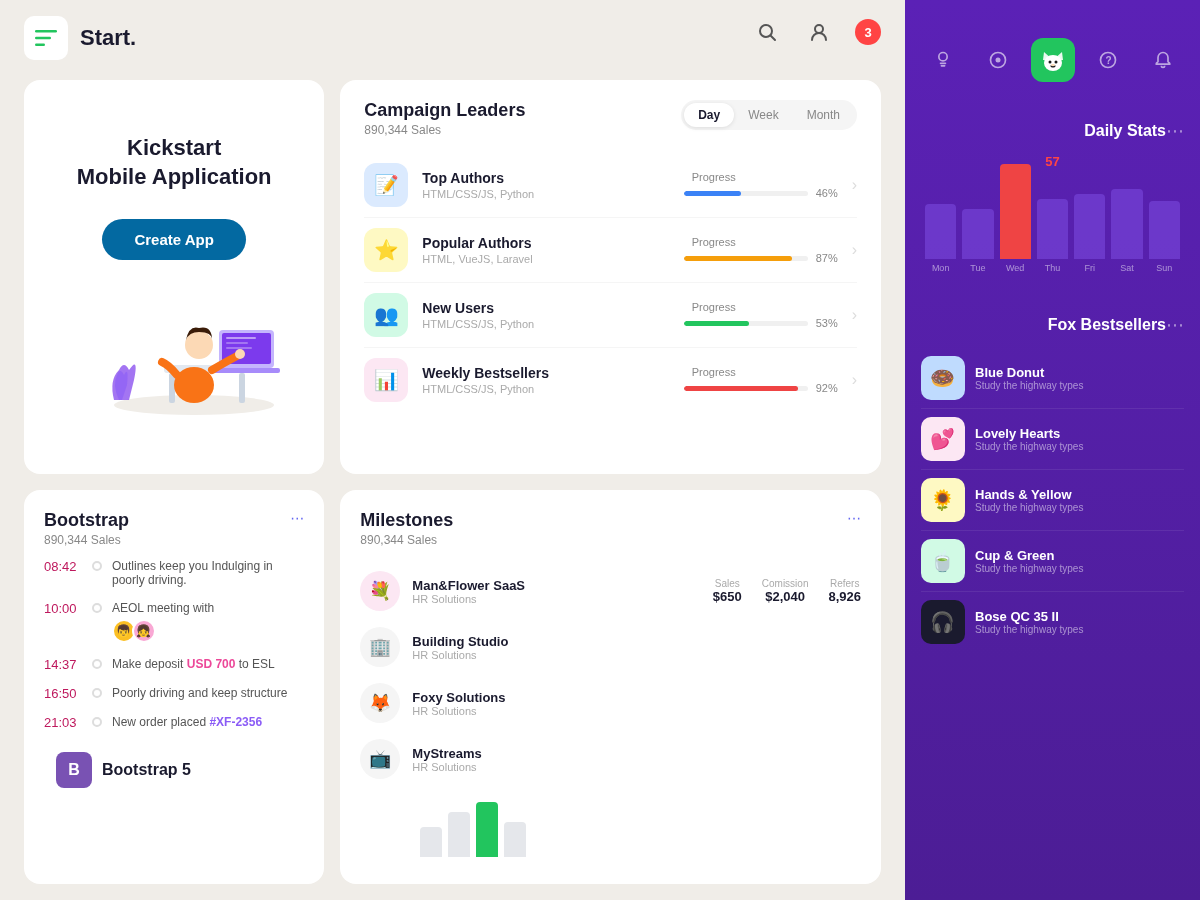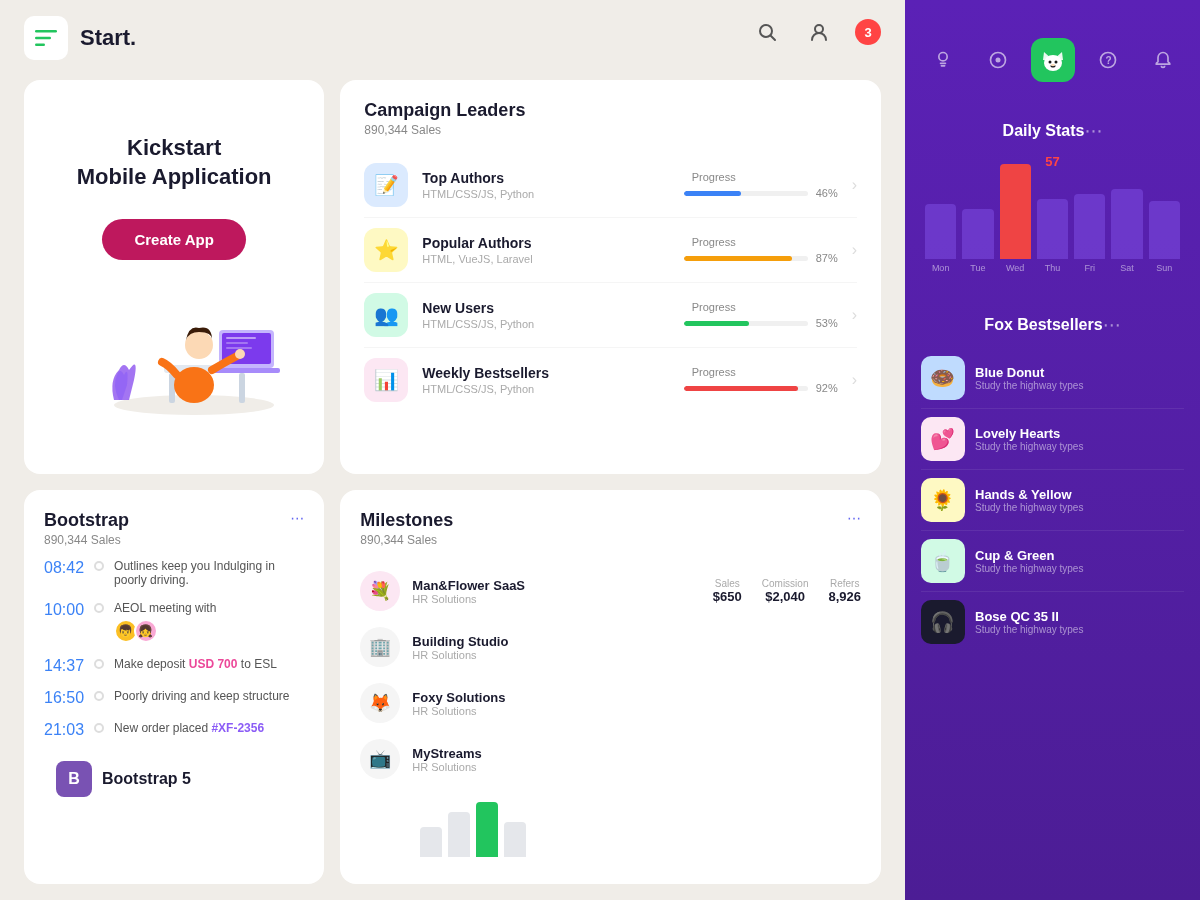--- a/index.html
+++ b/index.html
@@ -20,21 +20,21 @@
 
     
     .content { flex: 1; padding: 10px 24px 16px; display: grid; grid-template-columns: 1fr 1.8fr; grid-template-rows: 1fr 1fr; gap: 16px; overflow: hidden; }
 
     
     .card { background: white; border-radius: 16px; padding: 20px; overflow: hidden; }
 
     
     .kickstart-card { display: flex; flex-direction: column; align-items: center; justify-content: center; text-align: center; position: relative; }
     .kickstart-title { font-size: 22px; font-weight: 700; color: #1a1a2e; line-height: 1.3; margin-bottom: 28px; }
-    .create-btn { background: #be185d; color: white; border: none; border-radius: 25px; padding: 12px 32px; font-size: 15px; font-weight: 600; cursor: pointer; }
+    .create-btn { background: #0369a1; color: white; border: none; border-radius: 25px; padding: 12px 32px; font-size: 15px; font-weight: 600; cursor: pointer; }
     .illustration { width: 220px; height: 150px; margin-top: 10px; }
 
     
     .campaign-card { padding: 20px 24px; }
     .card-header { display: flex; align-items: flex-start; justify-content: space-between; margin-bottom: 16px; }
     .card-title { font-size: 18px; font-weight: 700; color: #1a1a2e; }
     .card-subtitle { font-size: 12px; color: #888; margin-top: 2px; }
     .tab-group { display: flex; background: #f5f5f5; border-radius: 20px; padding: 3px; }
     .tab-btn { padding: 5px 14px; border-radius: 16px; border: none; background: none; font-size: 12px; font-weight: 500; color: #888; cursor: pointer; }
     .tab-btn.active { background: white; color: #1a1a2e; font-weight: 600; box-shadow: 0 1px 4px rgba(0,0,0,0.1); }
@@ -50,21 +50,21 @@
     .progress-bar-container { display: flex; align-items: center; gap: 8px; }
     .progress-bar { flex: 1; height: 5px; background: #f0f0f0; border-radius: 3px; overflow: hidden; }
     .progress-fill { height: 100%; border-radius: 3px; }
     .progress-pct { font-size: 11px; color: #888; min-width: 28px; }
     .chevron-right { color: #ddd; font-size: 16px; margin-left: 8px; }
 
     
     .timeline-card { overflow-y: auto; }
     .timeline-header { display: flex; justify-content: space-between; align-items: flex-start; margin-bottom: 12px; }
     .timeline-item { display: flex; gap: 10px; margin-bottom: 14px; align-items: flex-start; }
-    .timeline-time { font-size: 16px; color: #3b82f6; min-width: 38px; }
+    .timeline-time { font-size: 13px; color: #be185d; min-width: 38px; }
     .timeline-dot { width: 10px; height: 10px; border-radius: 50%; border: 2px solid #ddd; margin-top: 2px; flex-shrink: 0; }
     .timeline-text { font-size: 12px; color: #555; flex: 1; }
     .timeline-highlight { color: #ec4899; font-weight: 600; }
     .timeline-tag { color: #8b5cf6; font-weight: 600; }
     .bootstrap-badge { display: flex; align-items: center; gap: 10px; margin-top: 10px; padding: 8px 12px; background: white; border-radius: 10px; }
     .bs-icon { width: 36px; height: 36px; background: #7952b3; border-radius: 8px; display: flex; align-items: center; justify-content: center; color: white; font-weight: 700; font-size: 16px; }
     .bs-label { font-size: 16px; font-weight: 700; color: #1a1a2e; }
 
     
     .milestones-card { }
@@ -82,21 +82,21 @@
     .right-sidebar { width: 295px; background: linear-gradient(180deg, #5b21b6 0%, #4c1d95 100%); height: 900px; display: flex; flex-direction: column; overflow: hidden; }
     .sidebar-top-icons { display: flex; align-items: center; justify-content: space-around; padding: 20px 10px; height: 120px; }
     .sidebar-icon-btn { width: 44px; height: 44px; border-radius: 12px; display: flex; align-items: center; justify-content: center; cursor: pointer; color: rgba(255,255,255,0.6); font-size: 18px; }
     .sidebar-icon-btn.active { background: #22c55e; color: white; }
     .fox-icon-btn { background: linear-gradient(135deg, #22c55e, #16a34a); }
 
     .sidebar-content { flex: 1; overflow-y: auto; padding: 0 16px 16px; }
     
     
     .daily-stats-section { margin-bottom: 20px; }
-    .section-header { display: flex; align-items: center; justify-content: center; margin-bottom: 12px; }
+    .section-header { display: flex; align-items: center; justify-content: flex-end; margin-bottom: 12px; }
     .section-title { font-size: 16px; font-weight: 700; color: white; }
     .dots-icon { color: rgba(255,255,255,0.5); font-size: 18px; }
     
     .chart-container { position: relative; height: 140px; display: flex; flex-direction: column; }
     .chart-peak-label { color: #ff4444; font-size: 13px; font-weight: 700; text-align: center; margin-bottom: 4px; }
     .bars-area { display: flex; align-items: flex-end; gap: 6px; height: 100px; padding: 0 4px; }
     .bar-item { flex: 1; display: flex; flex-direction: column; align-items: center; gap: 4px; }
     .bar-fill { width: 100%; border-radius: 4px 4px 0 0; }
     .bar-label { font-size: 9px; color: rgba(255,255,255,0.5); }
 
@@ -182,20 +182,25 @@
 
         <path d="M113 105 Q105 95 98 92" stroke="#f97316" stroke-width="8" stroke-linecap="round" fill="none"></path>
       </svg>
     </div>
 
     <div class="card campaign-card">
       <div class="card-header">
         <div>
           <div class="card-title">Campaign Leaders</div>
           <div class="card-subtitle">890,344 Sales</div>
+        </div>
+        <div class="tab-group">
+          <button class="tab-btn active">Day</button>
+          <button class="tab-btn">Week</button>
+          <button class="tab-btn">Month</button>
         </div>
       </div>
 
       <div id="campaign-rows">
           <div class="campaign-row">
     <div class="campaign-icon" style="background:#dbeafe">📝</div>
     <div class="campaign-info">
       <div class="campaign-name">Top Authors</div>
       <div class="campaign-tech">HTML/CSS/JS, Python</div>
     </div>

